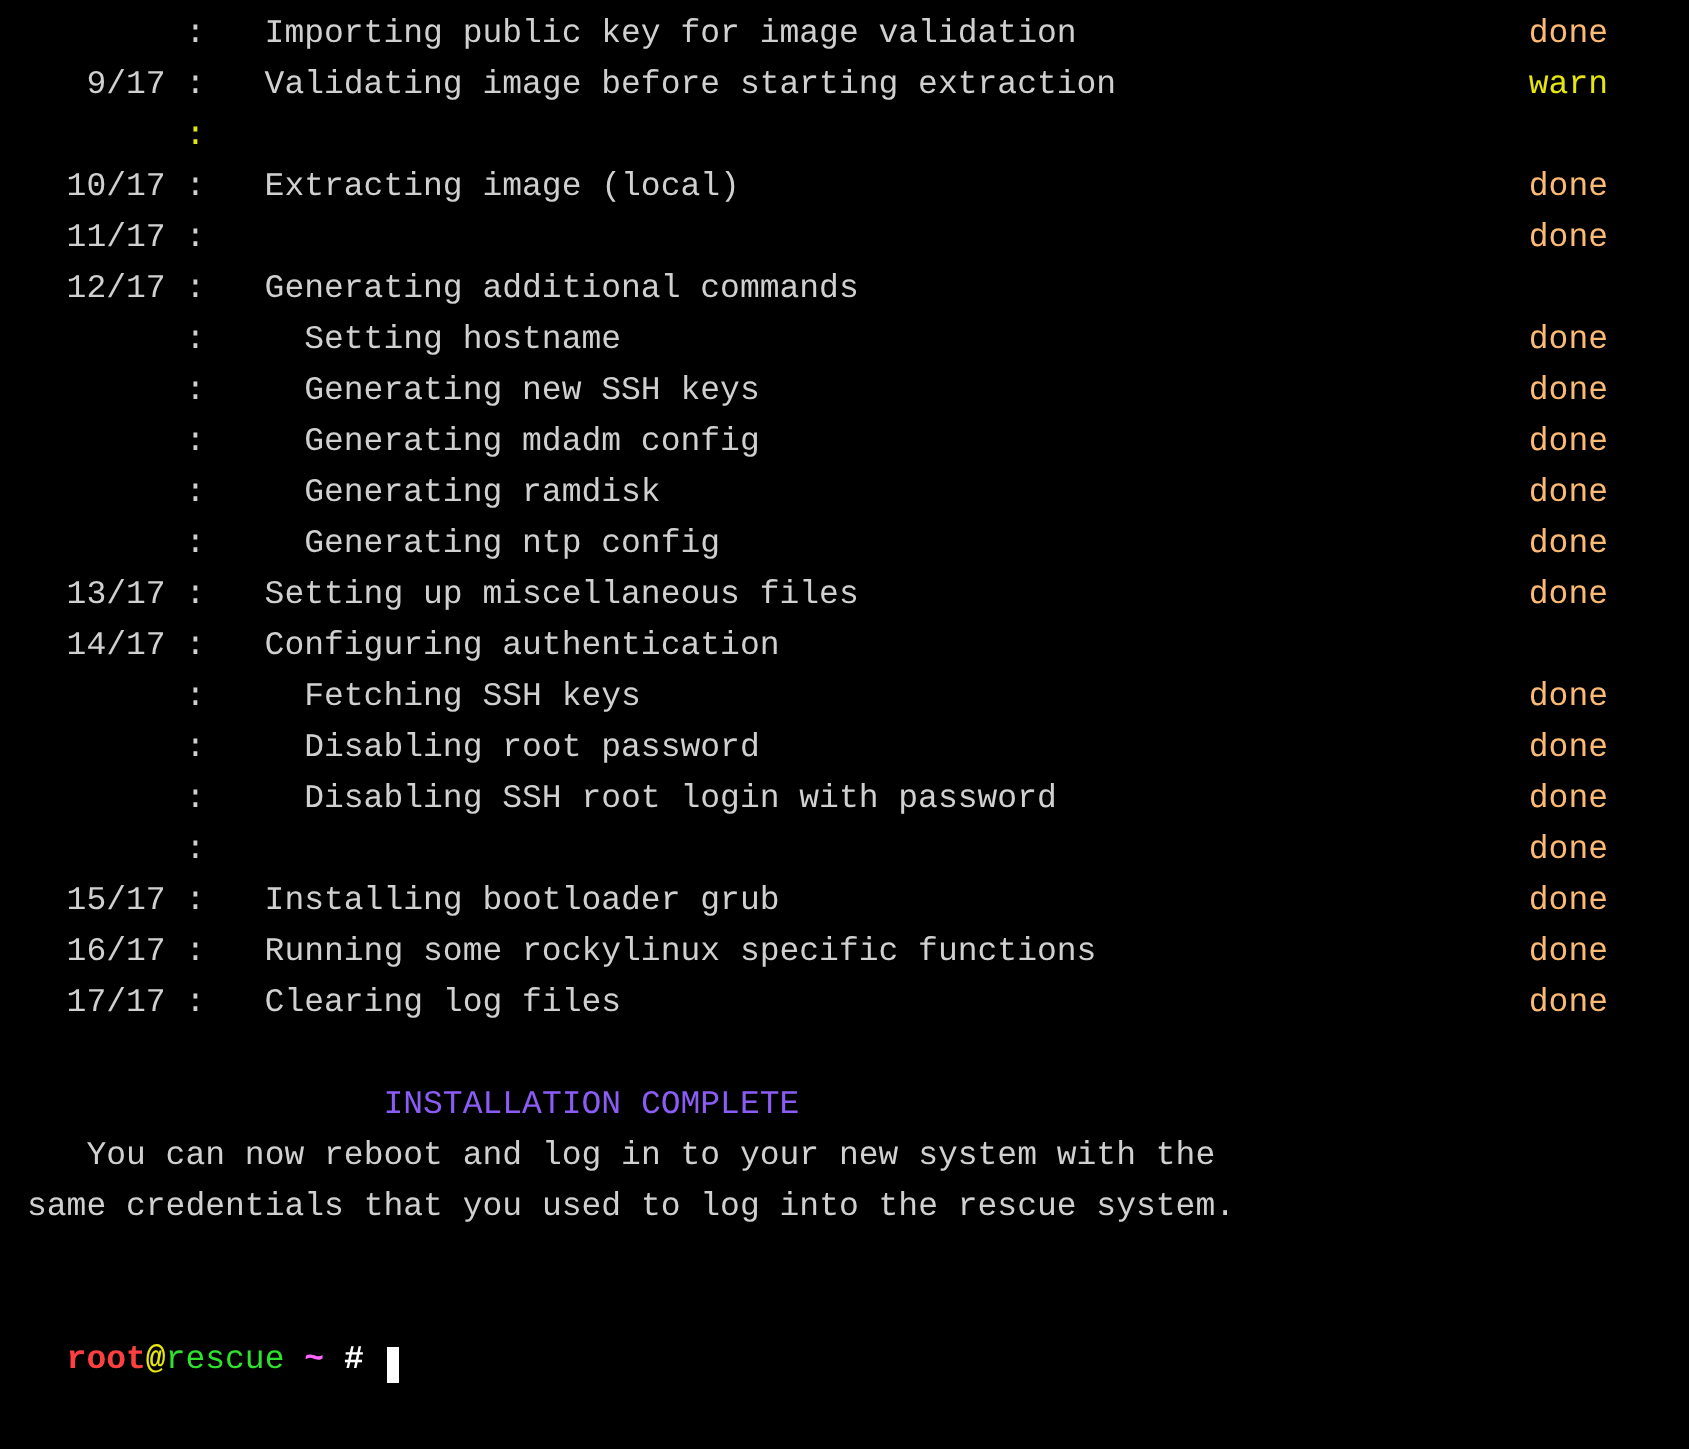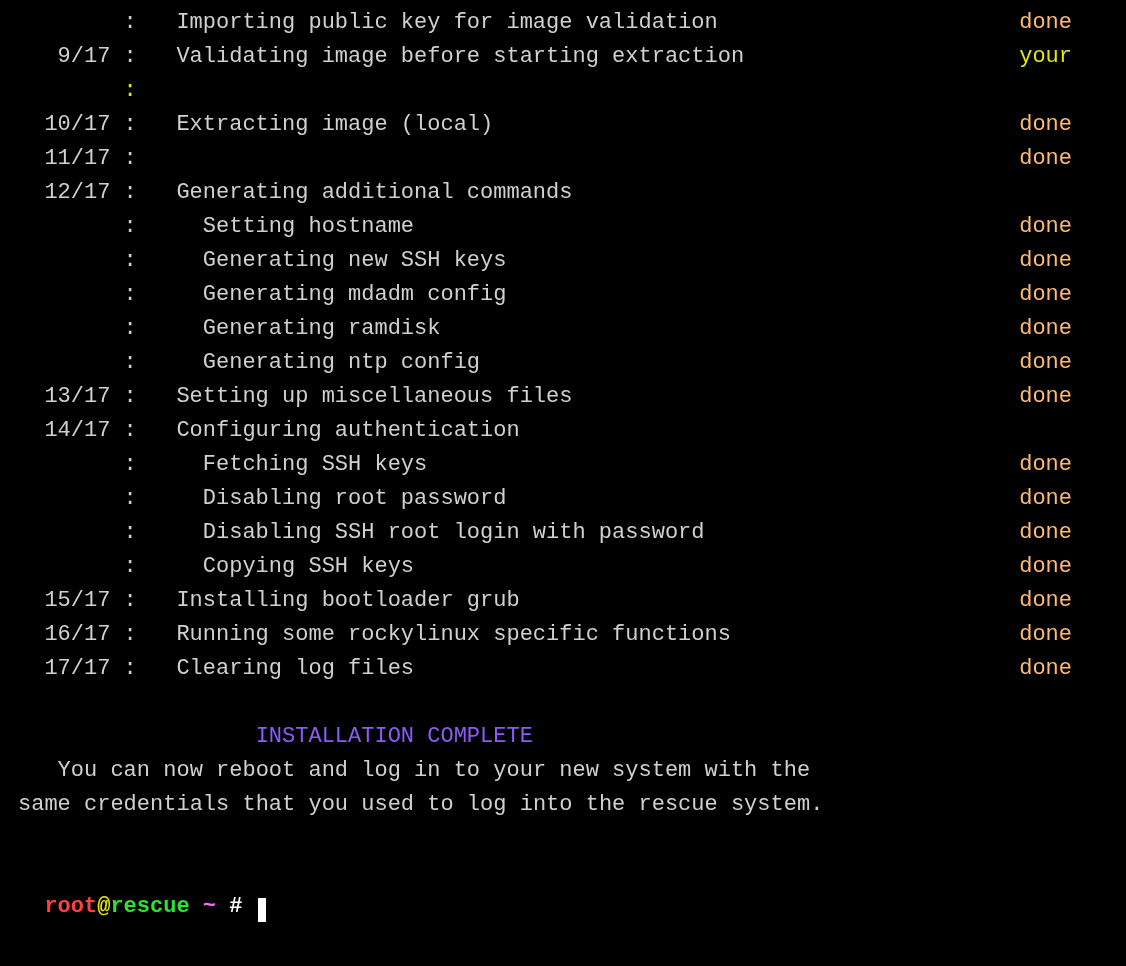--- a/index.html
+++ b/index.html
@@ -55,54 +55,54 @@
   .center-line {
     white-space: pre;
   }
 
   .prompt-line {
     margin-top: 34px;
     white-space: pre;
   }
   .p-user { color: #ff4040; font-weight: bold; }
   .p-at   { color: #e5e510; font-weight: bold; }
-  .p-host { color: #2ee22e; font-weight: bold; margin-top: 32px; }
+  .p-host { color: #2ee22e; font-weight: normal; margin-top: 32px; }
   .p-path { color: #ff66ff; font-weight: bold; }
   .p-hash { color: #ffffff; font-weight: bold; }
   .cursor {
     display: inline-block;
     width: 0.6ch;
     height: 1.1em;
     background: #ffffff;
     vertical-align: text-bottom;
     margin-left: 2px;
     transform: translateY(3px);
   }
 </style>
 </head>
 <body>
 
 <div id="log">
     <div class="line"><span class="step-col grey"></span><span class="colon-col grey">:</span><span class="msg-col grey">  Importing public key for image validation</span><span class="pad"></span><span class="status-col done">done</span></div>
-    <div class="line"><span class="step-col grey">9/17</span><span class="colon-col grey">:</span><span class="msg-col grey">  Validating image before starting extraction</span><span class="pad"></span><span class="status-col warn">your</span></div>
+    <div class="line"><span class="step-col grey">9/17</span><span class="colon-col grey">:</span><span class="msg-col grey">  Validating image before starting extraction</span><span class="pad"></span><span class="status-col warn">warn</span></div>
     <div class="line"><span class="step-col grey"></span><span class="colon-col yellow">:</span><span class="pad"></span><span class="status-col "></span></div>
     <div class="line"><span class="step-col grey">10/17</span><span class="colon-col grey">:</span><span class="msg-col grey">  Extracting image (local)</span><span class="pad"></span><span class="status-col done">done</span></div>
     <div class="line"><span class="step-col grey">11/17</span><span class="colon-col grey">:</span><span class="pad"></span><span class="status-col done">done</span></div>
     <div class="line"><span class="step-col grey">12/17</span><span class="colon-col grey">:</span><span class="msg-col grey">  Generating additional commands</span><span class="pad"></span><span class="status-col "></span></div>
     <div class="line"><span class="step-col grey"></span><span class="colon-col grey">:</span><span class="msg-col grey">    Setting hostname</span><span class="pad"></span><span class="status-col done">done</span></div>
     <div class="line"><span class="step-col grey"></span><span class="colon-col grey">:</span><span class="msg-col grey">    Generating new SSH keys</span><span class="pad"></span><span class="status-col done">done</span></div>
     <div class="line"><span class="step-col grey"></span><span class="colon-col grey">:</span><span class="msg-col grey">    Generating mdadm config</span><span class="pad"></span><span class="status-col done">done</span></div>
     <div class="line"><span class="step-col grey"></span><span class="colon-col grey">:</span><span class="msg-col grey">    Generating ramdisk</span><span class="pad"></span><span class="status-col done">done</span></div>
     <div class="line"><span class="step-col grey"></span><span class="colon-col grey">:</span><span class="msg-col grey">    Generating ntp config</span><span class="pad"></span><span class="status-col done">done</span></div>
     <div class="line"><span class="step-col grey">13/17</span><span class="colon-col grey">:</span><span class="msg-col grey">  Setting up miscellaneous files</span><span class="pad"></span><span class="status-col done">done</span></div>
     <div class="line"><span class="step-col grey">14/17</span><span class="colon-col grey">:</span><span class="msg-col grey">  Configuring authentication</span><span class="pad"></span><span class="status-col "></span></div>
     <div class="line"><span class="step-col grey"></span><span class="colon-col grey">:</span><span class="msg-col grey">    Fetching SSH keys</span><span class="pad"></span><span class="status-col done">done</span></div>
     <div class="line"><span class="step-col grey"></span><span class="colon-col grey">:</span><span class="msg-col grey">    Disabling root password</span><span class="pad"></span><span class="status-col done">done</span></div>
     <div class="line"><span class="step-col grey"></span><span class="colon-col grey">:</span><span class="msg-col grey">    Disabling SSH root login with password</span><span class="pad"></span><span class="status-col done">done</span></div>
-    <div class="line"><span class="step-col grey"></span><span class="colon-col grey">:</span><span class="msg-col grey">    Copying SSH keys</span><span class="pad"></span><span class="status-col done">done</span></div>
+    <div class="line"><span class="step-col grey"></span><span class="colon-col grey">:</span><span class="pad"></span><span class="status-col done">done</span></div>
     <div class="line"><span class="step-col grey">15/17</span><span class="colon-col grey">:</span><span class="msg-col grey">  Installing bootloader grub</span><span class="pad"></span><span class="status-col done">done</span></div>
     <div class="line"><span class="step-col grey">16/17</span><span class="colon-col grey">:</span><span class="msg-col grey">  Running some rockylinux specific functions</span><span class="pad"></span><span class="status-col done">done</span></div>
     <div class="line"><span class="step-col grey">17/17</span><span class="colon-col grey">:</span><span class="msg-col grey">  Clearing log files</span><span class="pad"></span><span class="status-col done">done</span></div>
   </div>
 
 <div class="complete-block">
   <div class="center-line white">                  INSTALLATION COMPLETE</div>
   <div class="center-line grey">   You can now reboot and log in to your new system with the</div>
   <div class="center-line grey">same credentials that you used to log into the rescue system.</div>
 </div>

